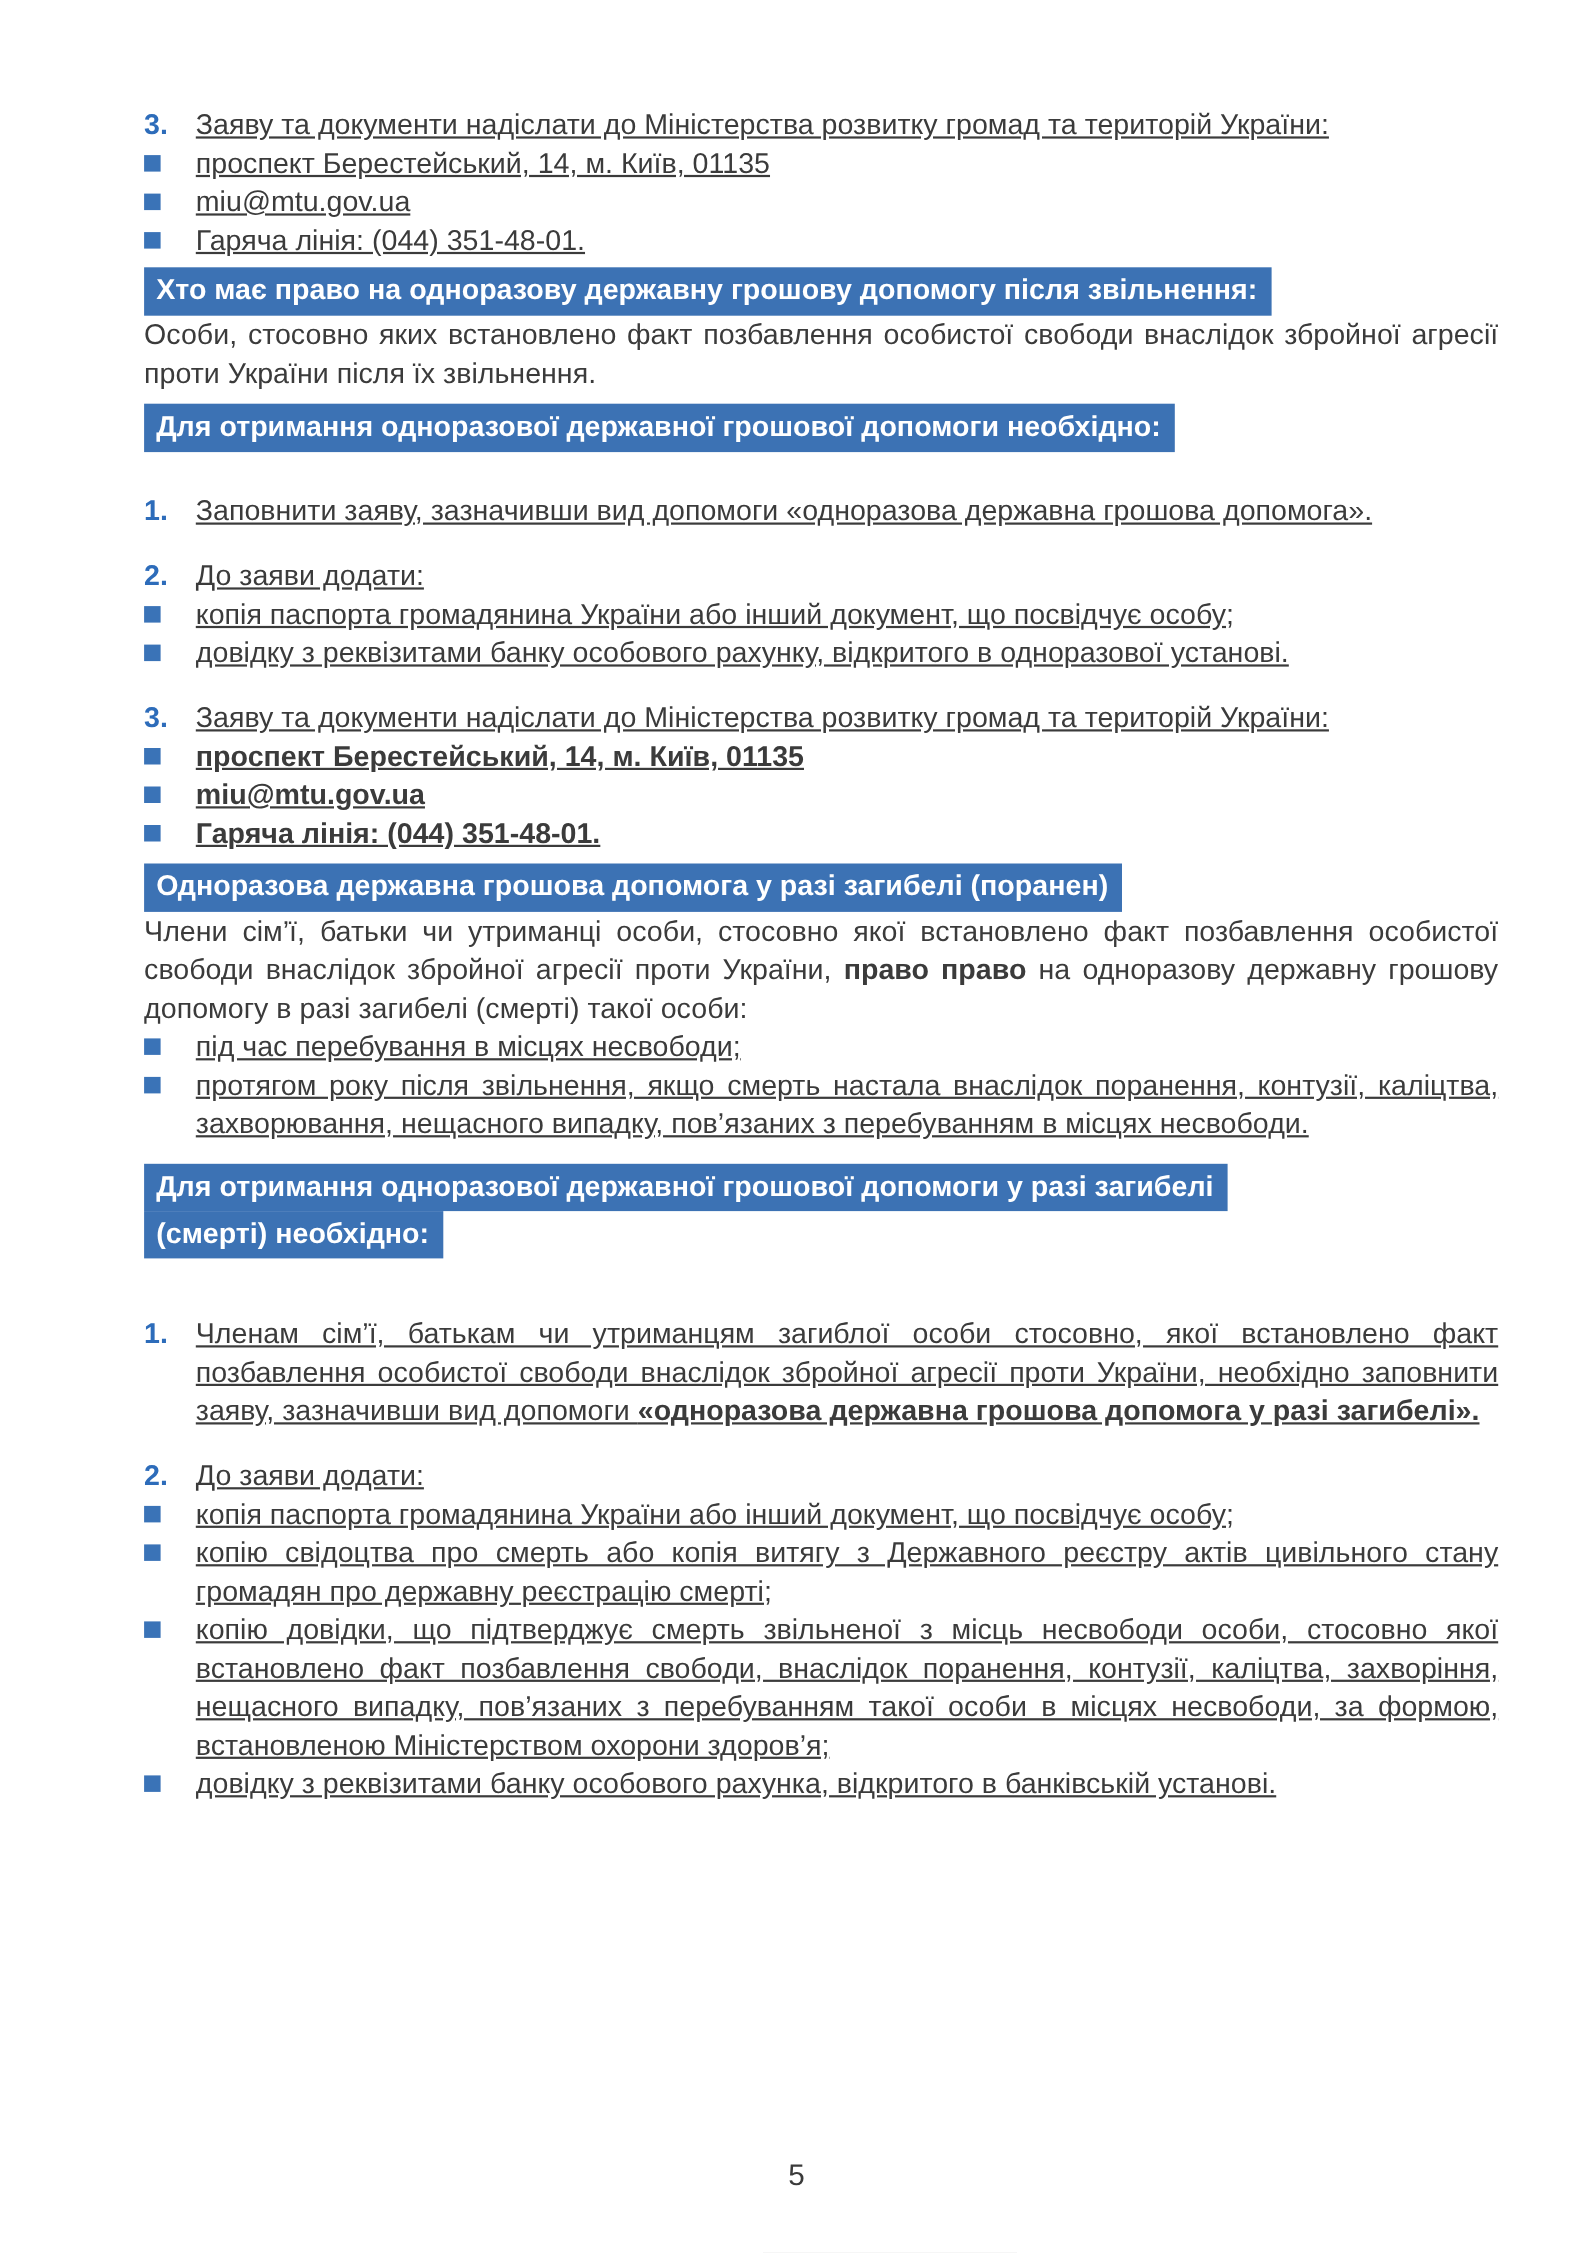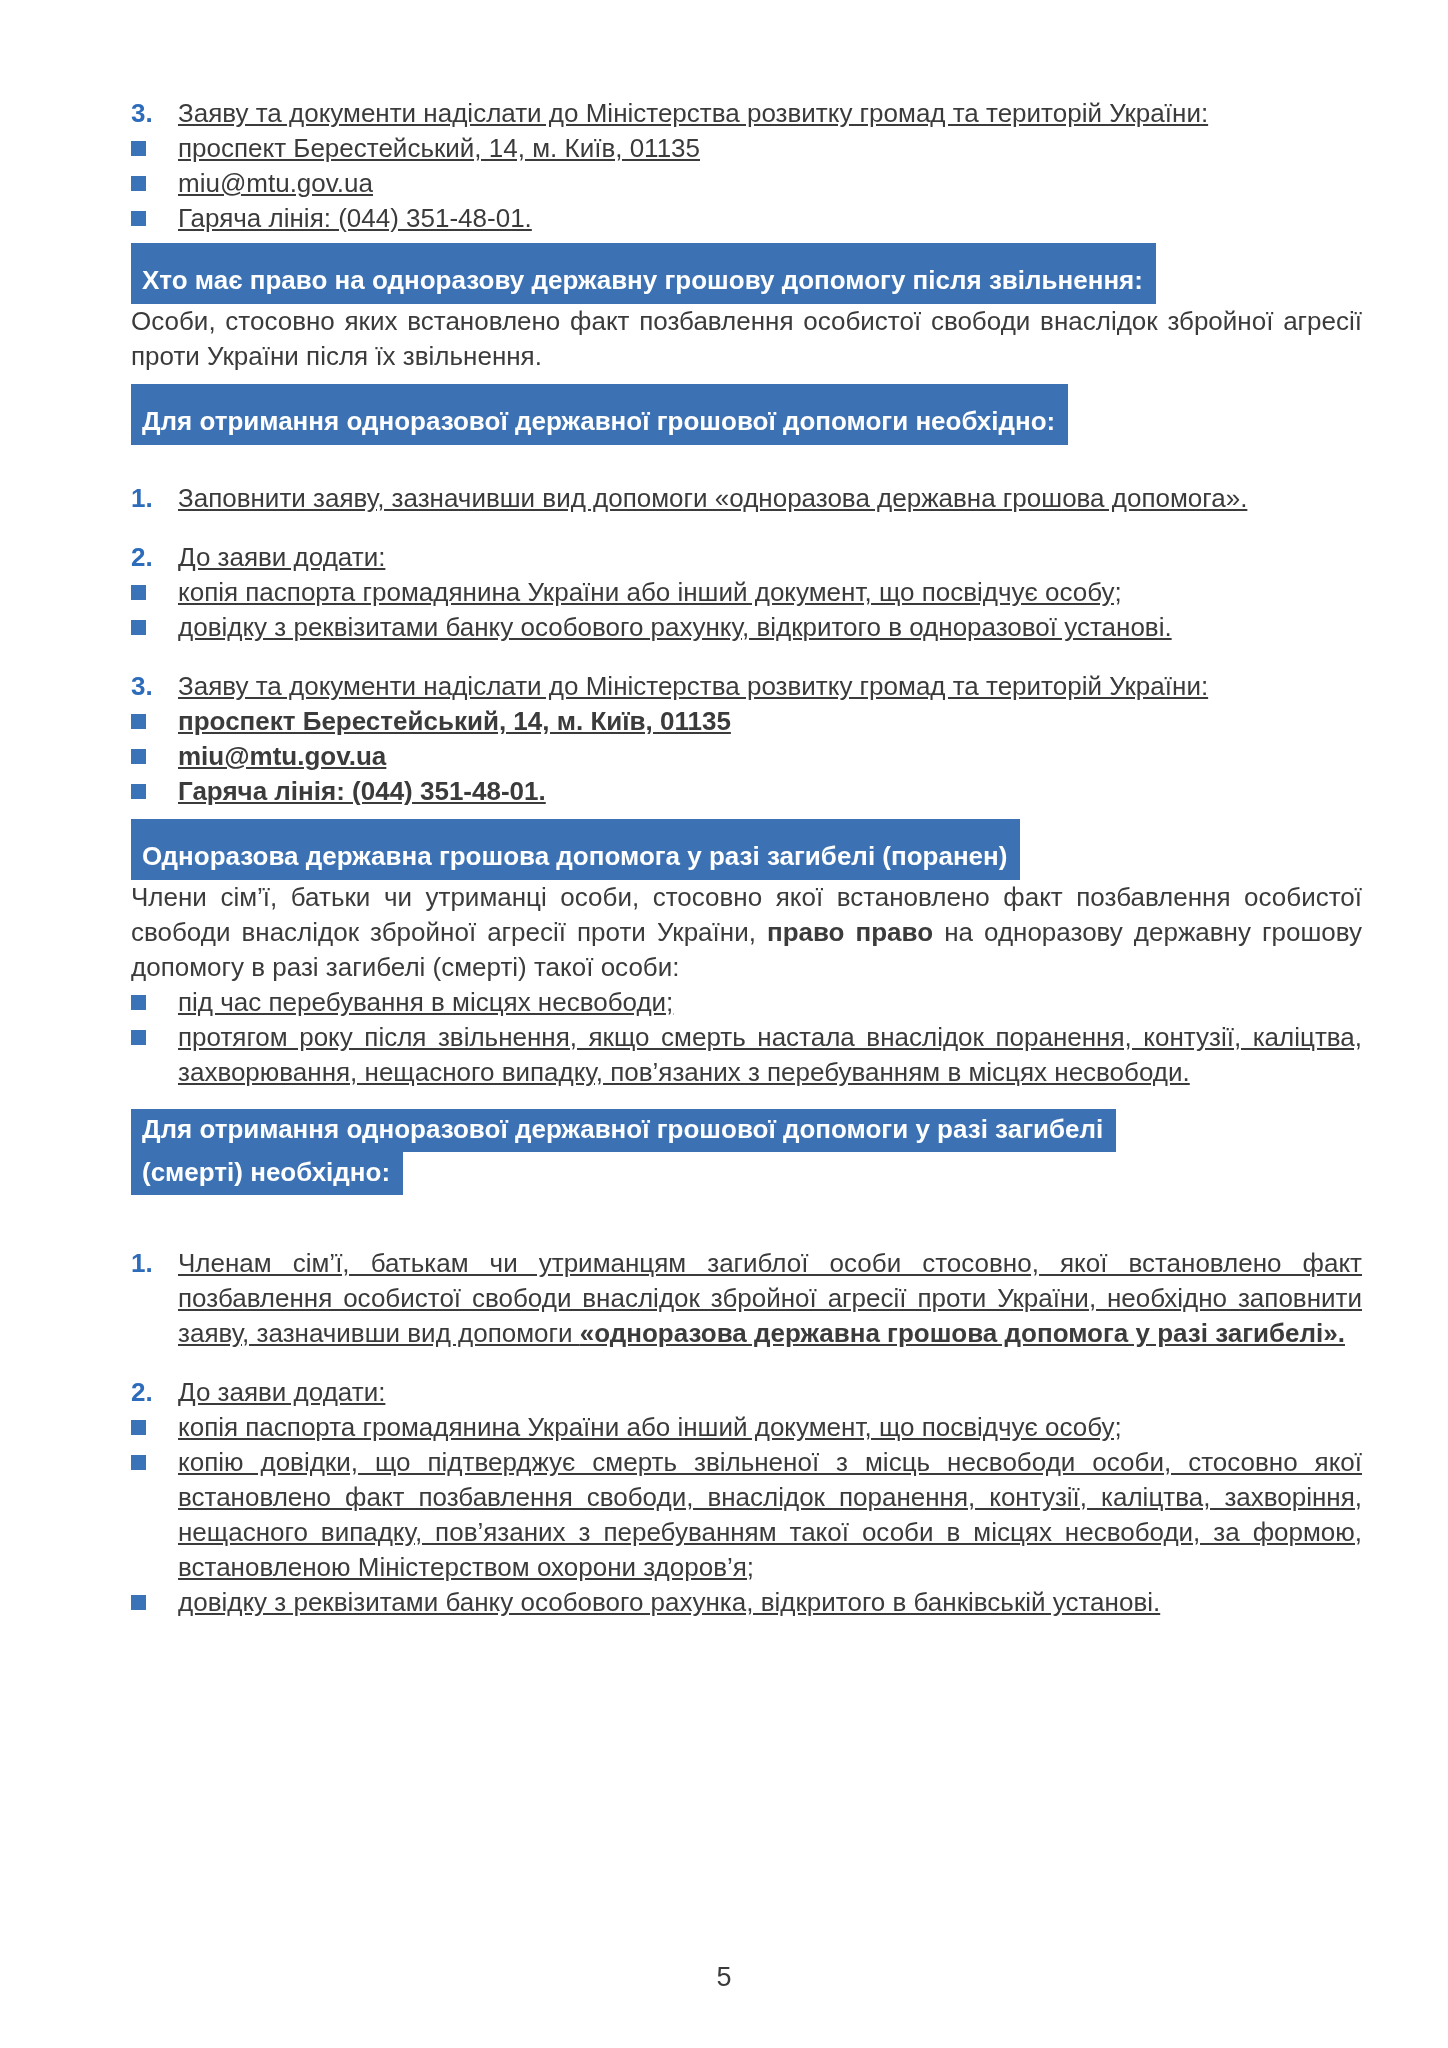--- a/index.html
+++ b/index.html
@@ -25,21 +25,21 @@
   .sq{display:block;width:15px;height:15px;background:var(--bullet);margin-top:10px;}
   .itxt{flex:1;text-align:justify;text-decoration:underline;}
   .bold-b .itxt{font-weight:700;}
   .para{margin:0;text-align:justify;}
   .b{font-weight:700;}
   .hwrap{margin-top:10px;}
   .hwrap.tight{margin-top:7px;}
   .hwrap.gap-after{margin-bottom:36px;}
   .hbar{
     display:inline-block;background:var(--hbg);color:var(--htext);
-    font-weight:700;padding:20px 13px 6px 11px;
+    font-weight:700;padding:3px 13px 6px 11px;
   }
   .h4wrap{max-width:1080px;line-height:43px;margin-top:18px;margin-bottom:52px;}
   .hbar.multiline{
     display:inline;padding:5px 13px 8px 11px;
     -webkit-box-decoration-break:clone;box-decoration-break:clone;
   }
   .mt24{margin-top:24px;}
   .pagenum{
     position:absolute;left:0;right:0;top:1962px;text-align:center;
     font-size:27px;color:var(--body);
@@ -161,20 +161,26 @@
     <div class="bul-item">
       <span class="mk">
           <span class="sq"></span>
         </span>
       <div class="itxt">копія паспорта громадянина України або інший документ, що посвідчує осо­бу;</div>
     </div>
     <div class="bul-item">
       <span class="mk">
           <span class="sq"></span>
         </span>
+      <div class="itxt">копію свідоцтва про смерть або копія витягу з Державного реєстру актів ци­вільного стану громадян про державну реєстрацію смерті;</div>
+    </div>
+    <div class="bul-item">
+      <span class="mk">
+          <span class="sq"></span>
+        </span>
       <div class="itxt">копію довідки, що підтверджує смерть звільненої з місць несвободи особи, стосовно якої встановлено факт позбавлення свободи, внаслідок поранен­ня, контузії, каліцтва, захворіння, нещасного випадку, пов’язаних з перебу­ванням такої особи в місцях несвободи, за формою, встановленою Міністер­ством охорони здоров’я;</div>
     </div>
     <div class="bul-item">
       <span class="mk">
           <span class="sq"></span>
         </span>
       <div class="itxt">довідку з реквізитами банку особового рахунка, відкритого в банківській установі.</div>
     </div>
 
   </main>

